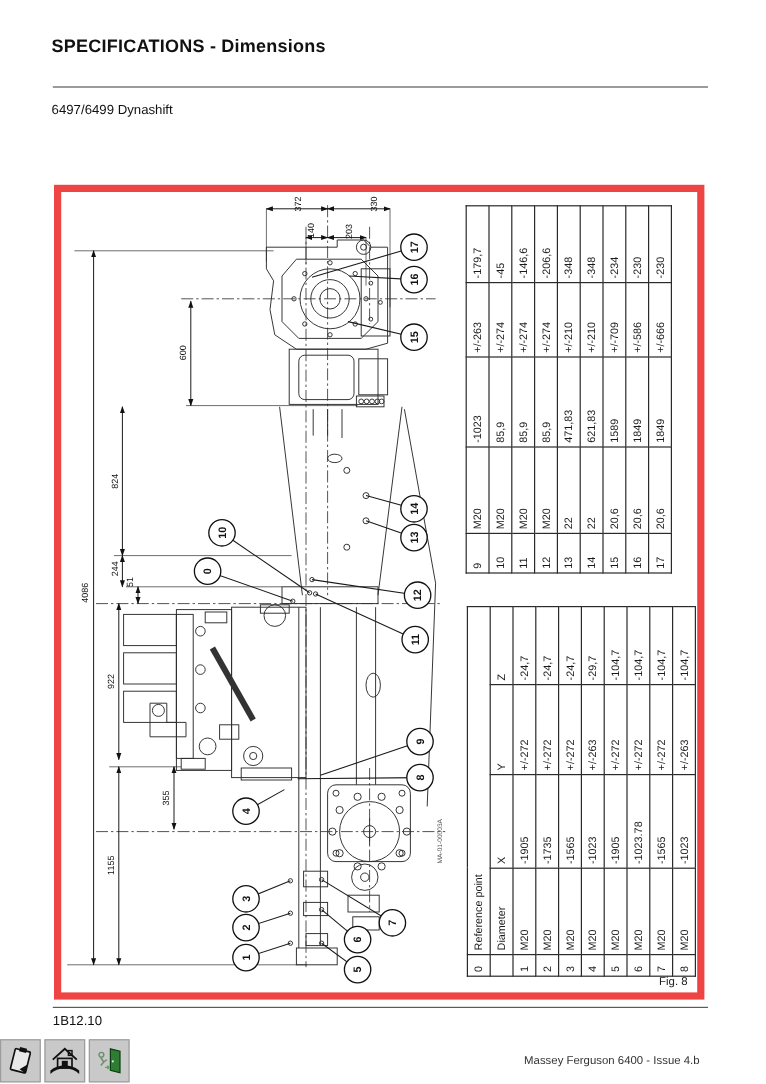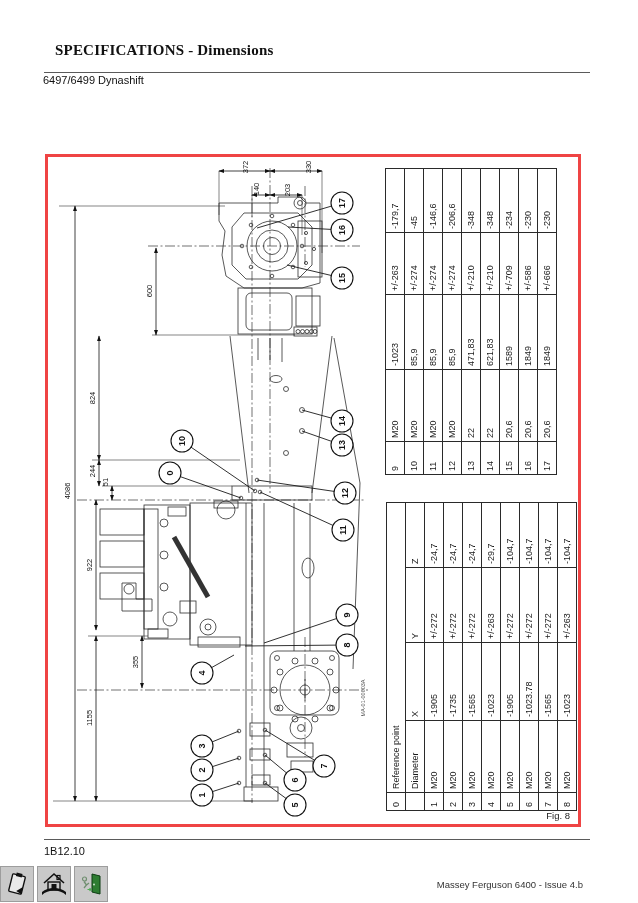--- a/index.html
+++ b/index.html
@@ -1,22 +1,22 @@
 <!DOCTYPE html>
 <html><head>
 <meta charset="utf-8">
 <style>
   html,body{margin:0;padding:0;background:#fff;}
   body{width:638px;height:903px;position:relative;font-family:"Liberation Sans",sans-serif;color:#111;overflow:hidden;}
-  .page-title{position:absolute;left:43px;top:30px;font-size:15px;font-weight:bold;letter-spacing:.2px;margin:12px;font-family:Liberation Serif, serif;}
+  .page-title{position:absolute;left:43px;top:30px;font-size:15px;font-weight:bold;letter-spacing:.2px;margin:0;}
   .rule{position:absolute;left:44px;width:546px;height:0;border-top:1px solid #5a5a5a;}
   .rule.title{top:72px;}
   .rule.footer{top:839px;}
-  .subtitle{position:absolute;left:43px;top:74px;font-size:11px;}
-  .figure{position:absolute;left:45px;top:154px;width:530px;height:667px;border:3px solid #ef4444;background:#fff;}
+  .subtitle{position:absolute;left:43px;top:86px;font-size:11px;}
+  .figure{position:absolute;left:45px;top:154px;width:530px;height:667px;border:6px solid #ef4444;background:#fff;}
   .figure svg.drawing{position:absolute;left:0;top:0;}
   .tblwrap{position:absolute;transform:rotate(-90deg);transform-origin:0 0;}
   .tblwrap.t917{left:337px;top:318px;width:306px;height:166px;}
   .tblwrap.t08{left:338px;top:654px;width:308px;height:183px;}
   table.ref{border-collapse:collapse;border:1.5px solid #1c1c1c;table-layout:fixed;width:100%;height:100%;}
   table.ref td{border:1px solid #2a2a2a;font-size:9px;line-height:1;padding:1px 3px;height:16px;white-space:nowrap;overflow:hidden;text-align:left;vertical-align:middle;color:#1a1a1a;}
   .figcap{position:absolute;left:430px;top:653px;width:92px;text-align:right;font-size:9.5px;color:#222;}
   .foot-left{position:absolute;left:44px;top:845px;font-size:11px;font-weight:normal;}
   .foot-right{position:absolute;right:55px;top:879px;font-size:9.5px;color:#333;margin-left:32px;}
   .toolbar{position:absolute;left:0;top:866px;display:flex;gap:3px;}

